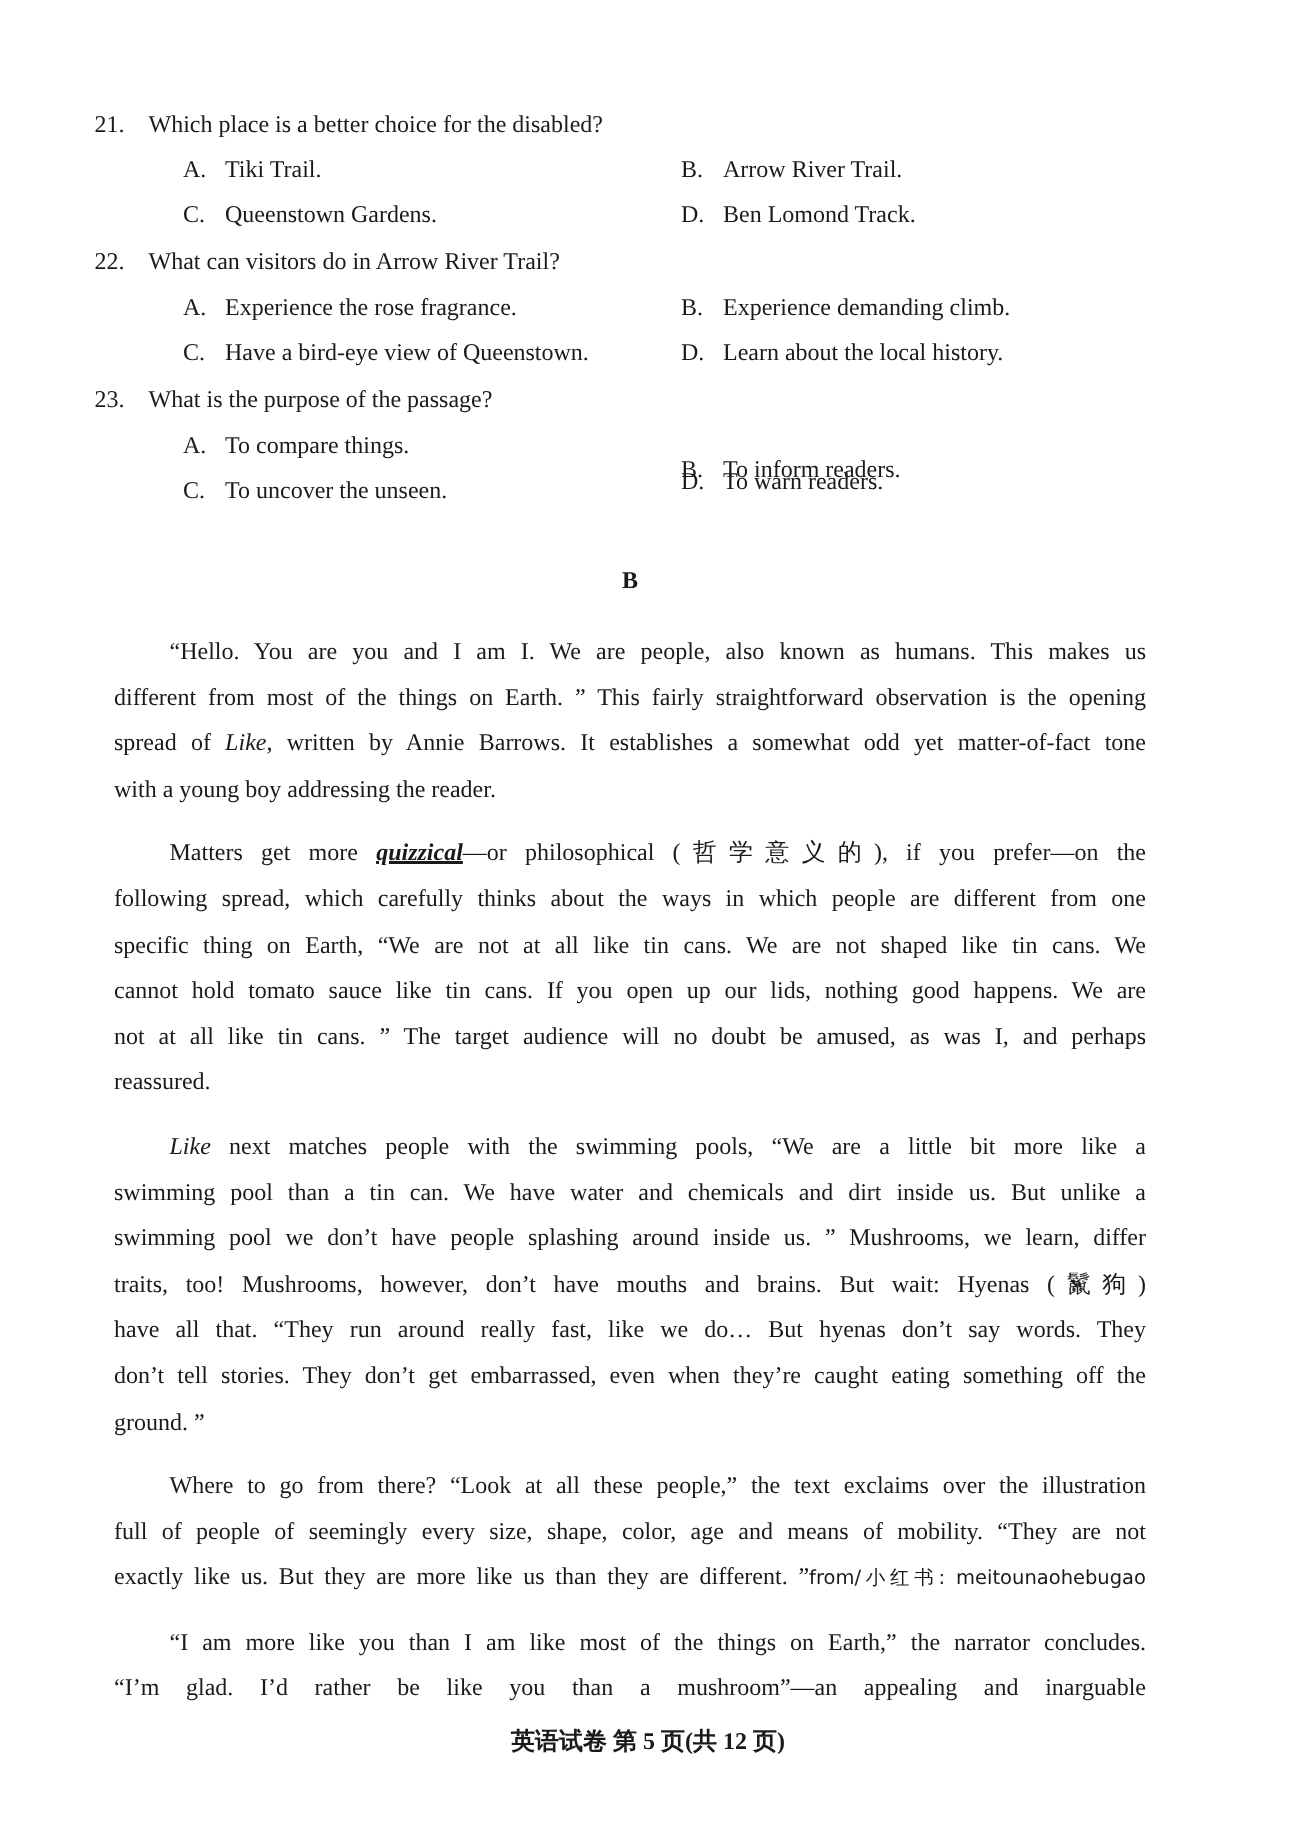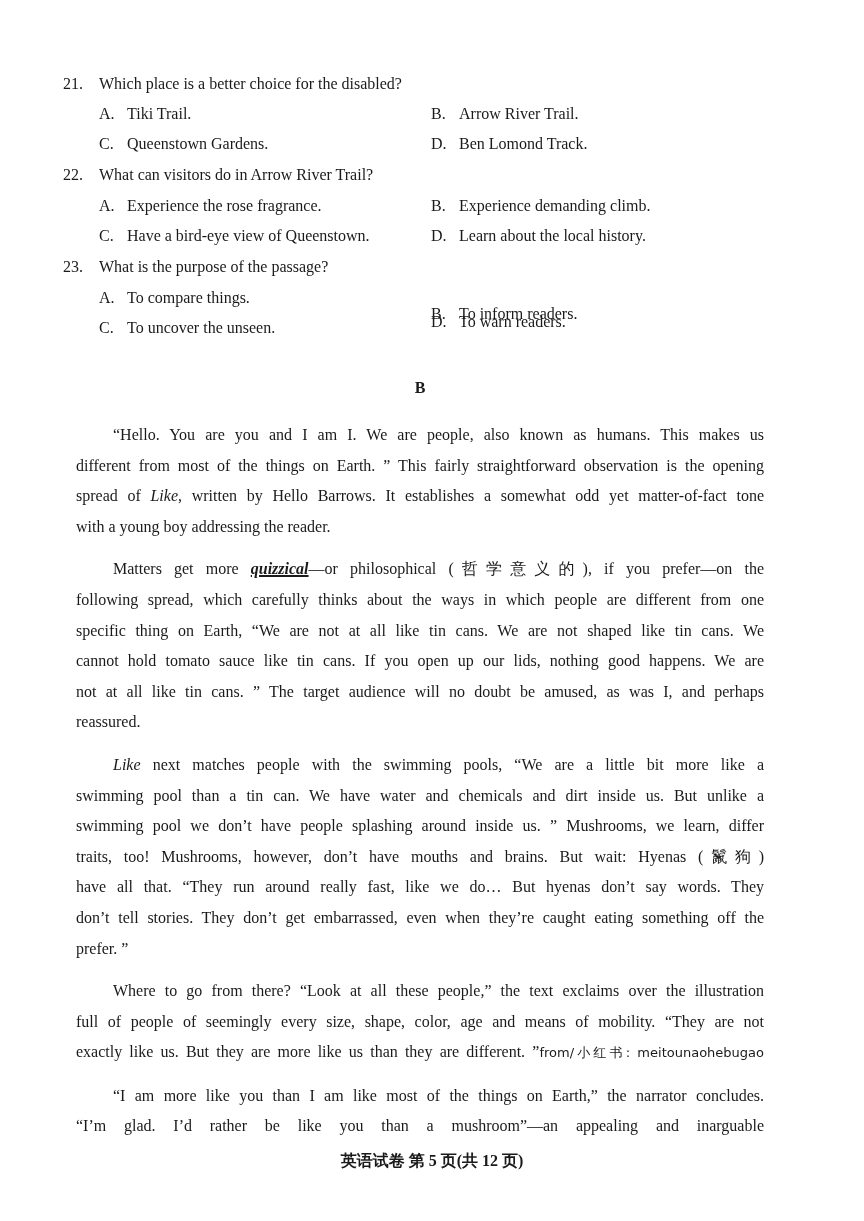--- a/index.html
+++ b/index.html
@@ -4,21 +4,21 @@
 <style>
   html, body { margin: 0; padding: 0; }
   body {
     width: 864px; height: 1221px; background: #ffffff; color: #1a1a1a;
     font-family: "Liberation Serif", "DejaVu Serif", serif;
     position: relative; overflow: hidden;
   }
   .page { position: absolute; left: 0; top: 0; width: 864px; height: 1221px; border-radius: 30px; }
   .q { position: absolute; left: 63px; font-size: 16px; line-height: 20px; white-space: nowrap; }
   .q .num { display: inline-block; width: 36px; }
-  .opt { position: absolute; font-size: 16px; line-height: 20px; white-space: nowrap; }
+  .opt { position: absolute; font-size: 16px; line-height: 20px; white-space: nowrap; margin-left: 23px; }
   .opt .letter { display: inline-block; width: 28px; }
   .colA { left: 99px; }
   .colB { left: 431px; }
   .section-title { position: absolute; left: 0; width: 840px; text-align: center; top: 379px; font-weight: bold; font-size: 16px; }
   .passage { position: absolute; left: 64px; width: 712px; top: 408px; font-size: 16px; line-height: 30.6px; text-align: justify; }
   .passage p { margin: 12px; text-indent: 37px; }
   .passage .line { display: block; text-align: justify; text-align-last: justify; }
   .passage .last { text-align-last: left; }
   .u { text-decoration: underline; text-decoration-thickness: 2px; font-weight: bold; font-style: italic; }
   .wm { font-family: "DejaVu Sans", sans-serif; font-size: 13px; }
@@ -53,41 +53,41 @@
   <div class="opt colA" style="top:318px"><span class="letter">C.</span><span>To uncover the unseen.</span></div>
   <div class="opt colB" style="top:312px"><span class="letter">D.</span><span>To warn readers.</span></div>
 
   <div class="section-title">B</div>
 
   <div class="passage">
 
     <p>
       <span class="line">“Hello.  You are you and I am I.  We are people, also known as humans.  This makes us</span>
       <span class="line" style="text-indent:0">different from most of the things on Earth. ” This fairly straightforward observation is the opening</span>
-      <span class="line italic-split" style="text-indent:0"><span>spread of </span><i>Like</i><span>, written by Hello Barrows.  It establishes a somewhat odd yet matter-of-fact tone</span></span>
+      <span class="line italic-split" style="text-indent:0"><span>spread of </span><i>Like</i><span>, written by Annie Barrows.  It establishes a somewhat odd yet matter-of-fact tone</span></span>
       <span class="line last" style="text-indent:0">with a young boy addressing the reader.</span>
     </p>
 
     <p>
       <span class="line"><span>Matters get more </span><span class="u">quizzical</span><span>—or philosophical (哲学意义的), if you prefer—on the</span></span>
       <span class="line" style="text-indent:0">following spread, which carefully thinks about the ways in which people are different from one</span>
       <span class="line" style="text-indent:0">specific thing on Earth, “We are not at all like tin cans.  We are not shaped like tin cans.  We</span>
       <span class="line" style="text-indent:0">cannot hold tomato sauce like tin cans.  If you open up our lids, nothing good happens.  We are</span>
       <span class="line" style="text-indent:0">not at all like tin cans. ” The target audience will no doubt be amused, as was I, and perhaps</span>
       <span class="line last" style="text-indent:0">reassured.</span>
     </p>
 
     <p>
       <span class="line"><i>Like</i><span> next matches people with the swimming pools, “We are a little bit more like a</span></span>
       <span class="line" style="text-indent:0">swimming pool than a tin can.  We have water and chemicals and dirt inside us.  But unlike a</span>
       <span class="line" style="text-indent:0">swimming pool we don’t have people splashing around inside us. ” Mushrooms, we learn, differ</span>
       <span class="line" style="text-indent:0">traits, too! Mushrooms, however, don’t have mouths and brains.  But wait: Hyenas (鬣狗)</span>
       <span class="line" style="text-indent:0">have all that.  “They run around really fast, like we do…  But hyenas don’t say words.  They</span>
       <span class="line" style="text-indent:0">don’t tell stories.  They don’t get embarrassed, even when they’re caught eating something off the</span>
-      <span class="line last" style="text-indent:0">prefer. ”</span>
+      <span class="line last" style="text-indent:0">ground. ”</span>
     </p>
 
     <p>
       <span class="line">Where to go from there? “Look at all these people,” the text exclaims over the illustration</span>
       <span class="line" style="text-indent:0">full of people of seemingly every size, shape, color, age and means of mobility.  “They are not</span>
       <span class="line" style="text-indent:0"><span>exactly like us.  But they are more like us than they are different. ”</span><span class="wm">from/小红书: meitounaohebugao</span></span>
     </p>
 
     <p>
       <span class="line">“I am more like you than I am like most of the things on Earth,” the narrator concludes.</span>

